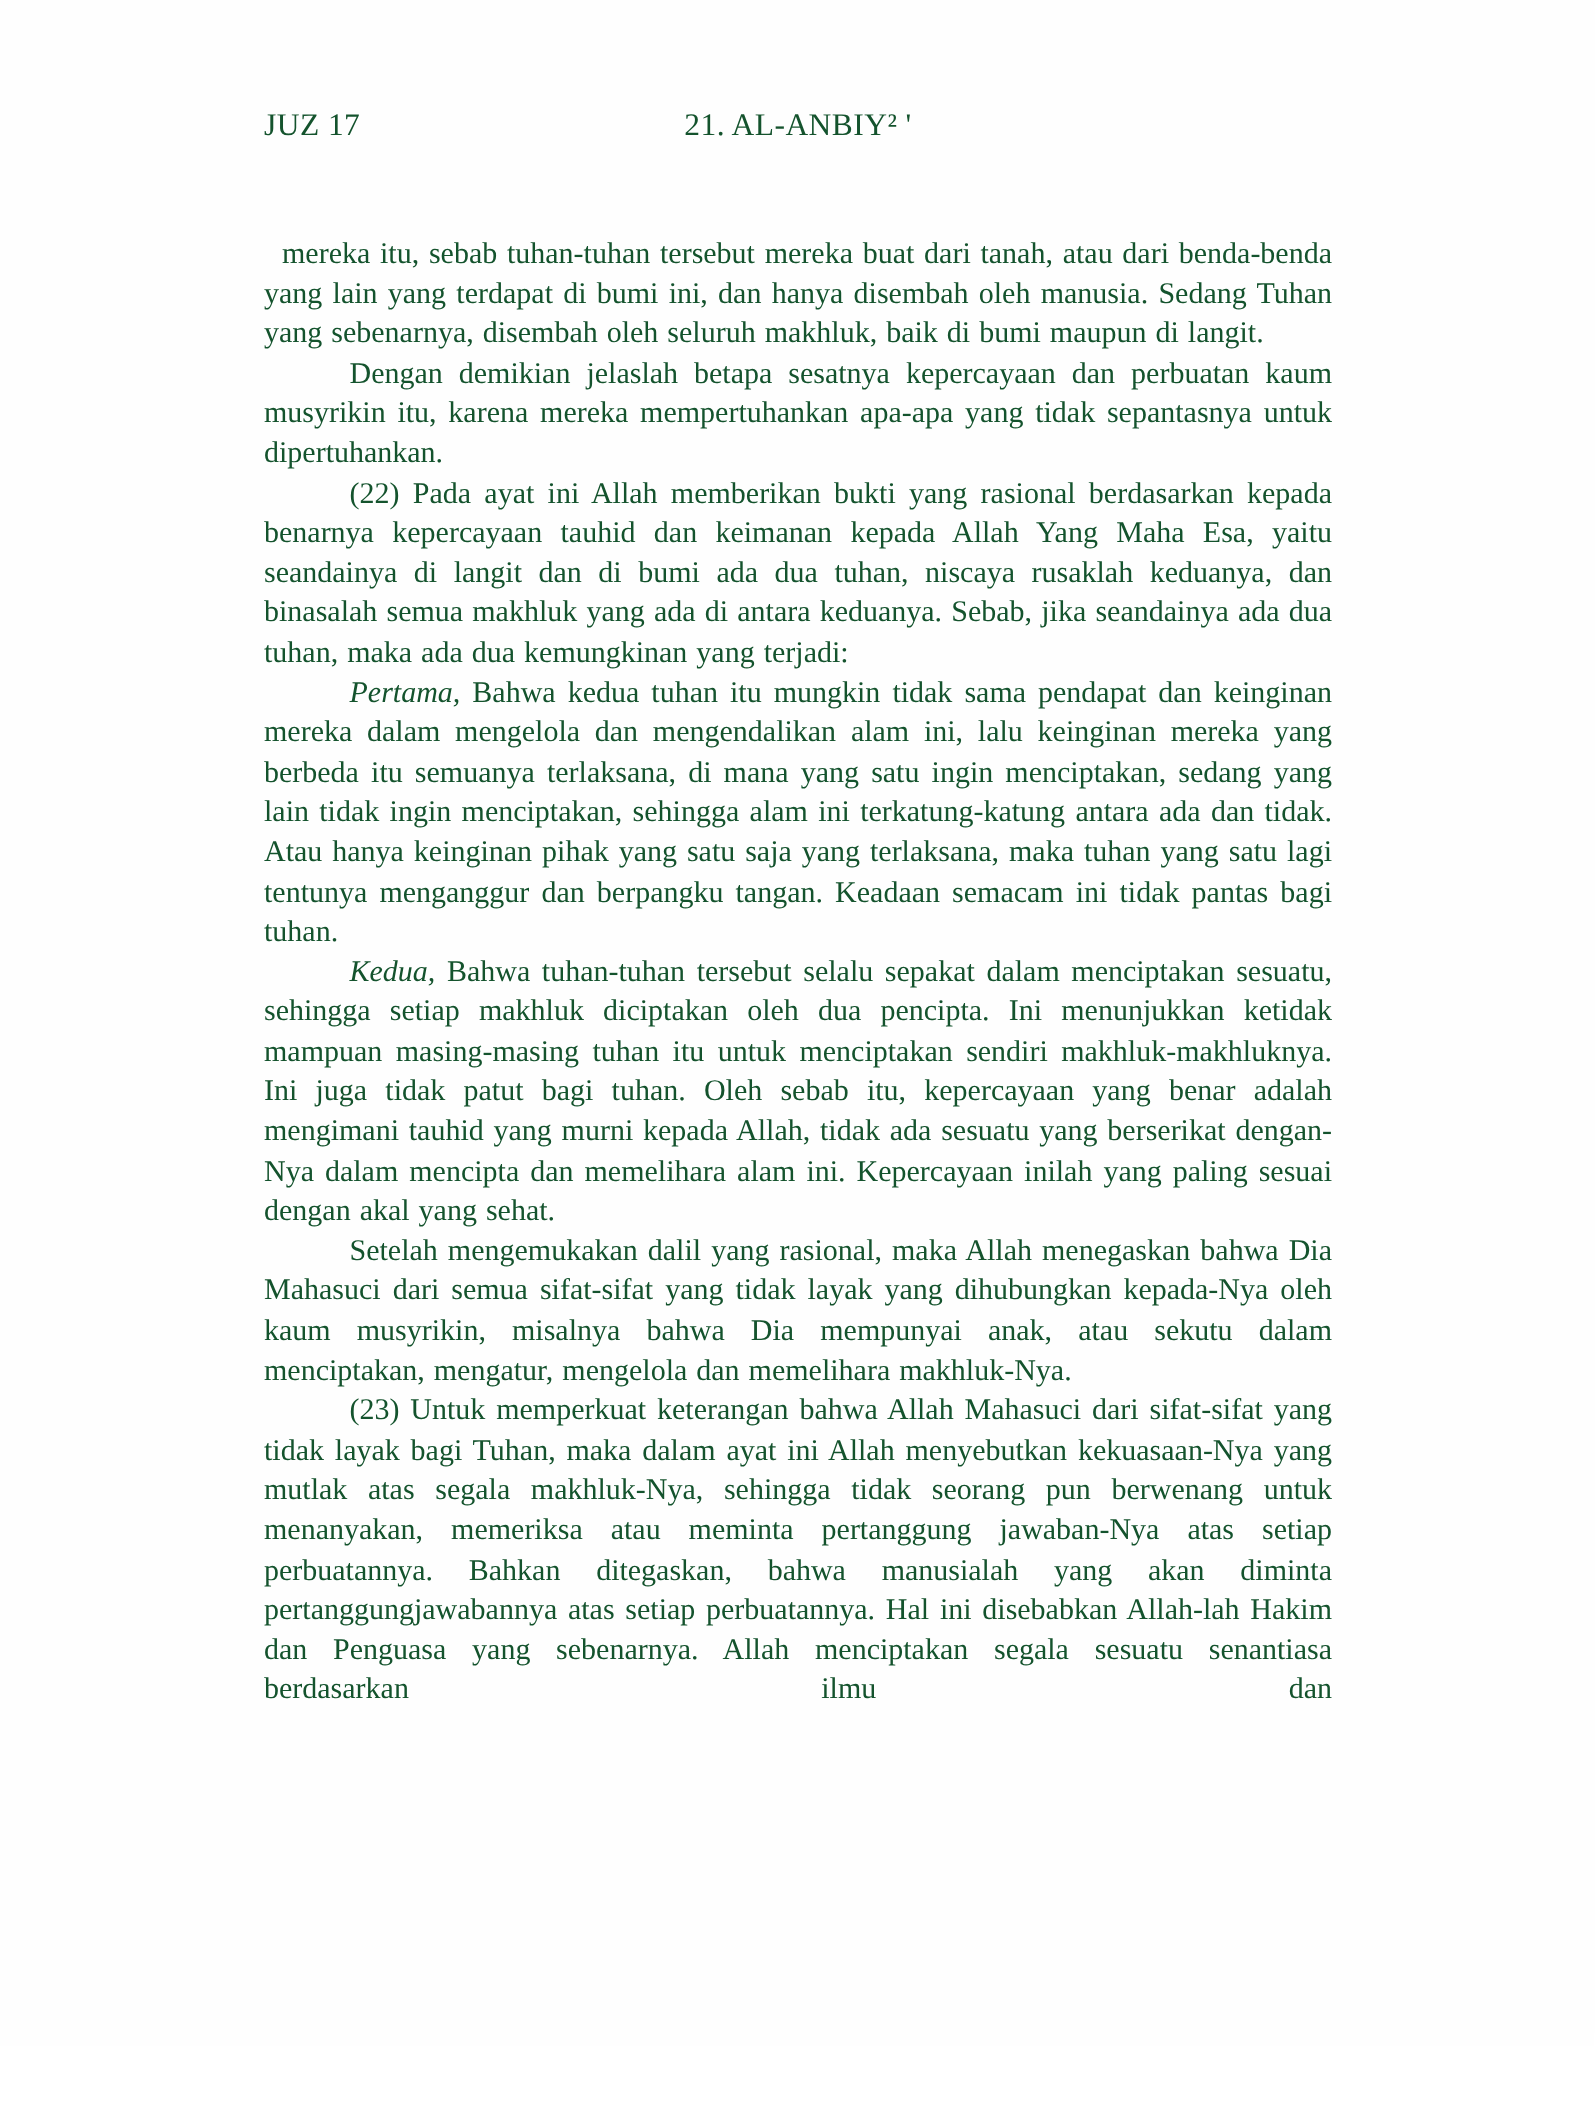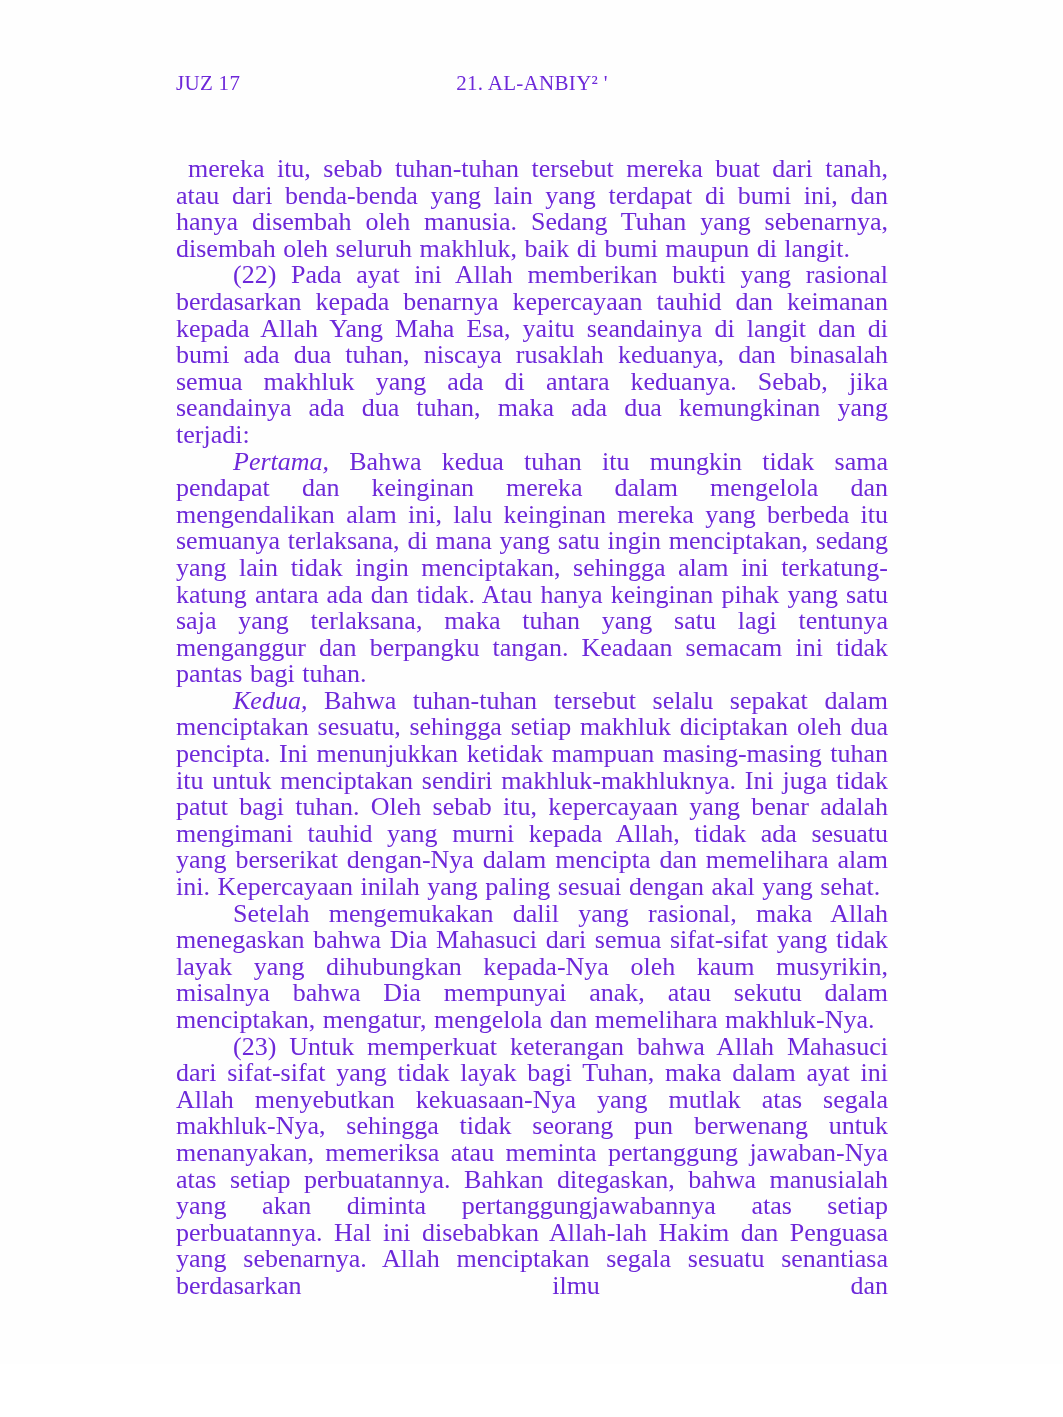--- a/index.html
+++ b/index.html
@@ -8,37 +8,37 @@
     background: #ffffff;
   }
   .page {
     position: relative;
     width: 1063px;
     height: 1364px;
     box-sizing: border-box;
     background: #fefefe;
     padding: 70px 175px 0 176px;
     font-family: "Liberation Serif", "DejaVu Serif", serif;
-    color: #6d28d9;
+    color: #14532d;
     overflow: hidden;
   }
   .page-header {
     display: grid;
     grid-template-columns: 1fr auto 1fr;
     align-items: baseline;
     font-size: 21px;
     line-height: 27px;
     margin-bottom: 59px;
     letter-spacing: 0.3px;
   }
   .page-header .hdr-left  { text-align: left; }
   .page-header .hdr-center{ text-align: right; }
   .page-header .hdr-right { text-align: right; }
   .body-text {
-    font-size: 26px;
+    font-size: 20px;
     line-height: 26.6px;
     text-align: justify;
   }
   .body-text p {
     margin: 0;
     word-spacing: 1px;
   }
   .body-text p.indent {
     text-indent: 45px;
   }
@@ -57,20 +57,21 @@
 
   <div class="page-header">
     <span class="hdr-left">JUZ 17</span>
     <span class="hdr-center">21. AL-ANBIY² '</span>
   </div>
 
   <div class="body-text">
 
     <p class="para"><i class="lead"></i><span>mereka itu, sebab tuhan-tuhan tersebut mereka buat dari tanah, atau dari benda-benda yang lain yang terdapat di bumi ini, dan hanya disembah oleh manusia. Sedang Tuhan yang sebenarnya, disembah oleh seluruh makhluk, baik di bumi maupun di langit.</span></p>
 
+    <p class="para indent"><i class="lead"></i><span>Dengan demikian jelaslah betapa sesatnya kepercayaan dan perbuatan kaum musyrikin itu, karena mereka mempertuhankan apa-apa yang tidak sepantasnya untuk dipertuhankan.</span></p>
 
     <p class="para indent"><i class="lead"></i><span>(22) Pada ayat ini Allah memberikan bukti yang rasional berdasarkan kepada benarnya kepercayaan tauhid dan keimanan kepada Allah Yang Maha Esa, yaitu seandainya di langit dan di bumi ada dua tuhan, niscaya rusaklah keduanya, dan binasalah semua makhluk yang ada di antara keduanya. Sebab, jika seandainya ada dua tuhan, maka ada dua kemungkinan yang terjadi:</span></p>
 
     <p class="para indent"><i class="lead">Pertama,</i><span> Bahwa kedua tuhan itu mungkin tidak sama pendapat dan keinginan mereka dalam mengelola dan mengendalikan alam ini, lalu keinginan mereka yang berbeda itu semuanya terlaksana, di mana yang satu ingin menciptakan, sedang yang lain tidak ingin menciptakan, sehingga alam ini terkatung-katung antara ada dan tidak. Atau hanya keinginan pihak yang satu saja yang terlaksana, maka tuhan yang satu lagi tentunya menganggur dan berpangku tangan. Keadaan semacam ini tidak pantas bagi tuhan.</span></p>
 
     <p class="para indent"><i class="lead">Kedua,</i><span> Bahwa tuhan-tuhan tersebut selalu sepakat dalam menciptakan sesuatu, sehingga setiap makhluk diciptakan oleh dua pencipta. Ini menunjukkan ketidak mampuan masing-masing tuhan itu untuk menciptakan sendiri makhluk-makhluknya. Ini juga tidak patut bagi tuhan. Oleh sebab itu, kepercayaan yang benar adalah mengimani tauhid yang murni kepada Allah, tidak ada sesuatu yang berserikat dengan-Nya dalam mencipta dan memelihara alam ini. Kepercayaan inilah yang paling sesuai dengan akal yang sehat.</span></p>
 
 
     <p class="para indent"><i class="lead"></i><span>Setelah mengemukakan dalil yang rasional, maka Allah menegaskan bahwa Dia Mahasuci dari semua sifat-sifat yang tidak layak yang dihubungkan kepada-Nya oleh kaum musyrikin, misalnya bahwa Dia mempunyai anak, atau sekutu dalam menciptakan, mengatur, mengelola dan memelihara makhluk-Nya.</span></p>
 

